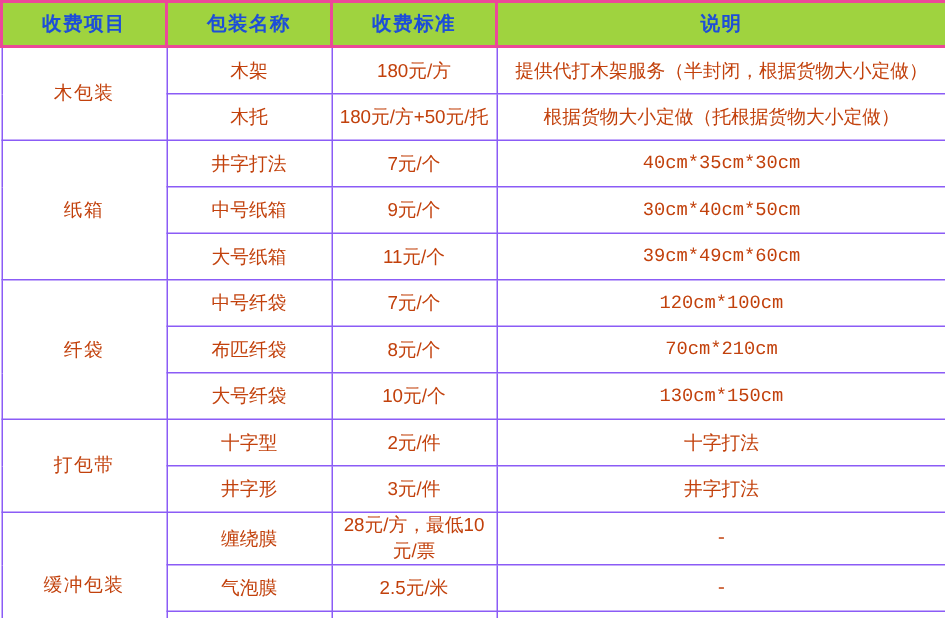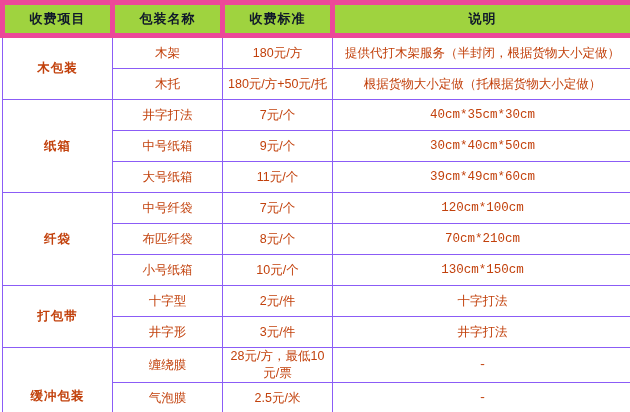--- a/index.html
+++ b/index.html
@@ -13,40 +13,40 @@
     font-family: "Liberation Sans", sans-serif;
     overflow: hidden;
   }
   table.price-table {
     border-collapse: collapse;
     width: 630px;
     table-layout: fixed;
   }
   table.price-table th {
     background: #9fd33f;
-    color: #0f172a;
+    color: #1d4ed8;
     font-size: 13px;
     font-weight: bold;
     height: 26px;
     text-align: center;
-    border: 5px solid #ec4899;
+    border: 2px solid #ec4899;
     letter-spacing: 1px;
     margin-left: 16px;
   }
   table.price-table td {
     border: 1px solid #8b5cf6;
     text-align: center;
     font-size: 12.5px;
     color: #c2410c;
     height: 30px;
     padding: 0 2px;
     background: #ffffff;
   }
   td.cat-cell {
-    font-weight: bold;
+    font-weight: normal;
     font-size: 13.5px;
     color: #000000;
     letter-spacing: 1px;
   }
   td.name-cell {
     font-size: 13px;
   }
   td.price-cell {
     font-size: 12.5px;
     margin-left: 16px;
@@ -114,21 +114,21 @@
       <td class="name-cell">中号纤袋</td>
       <td class="price-cell">7元/个</td>
       <td class="desc-cell">120cm*100cm</td>
     </tr>
     <tr>
       <td class="name-cell">布匹纤袋</td>
       <td class="price-cell">8元/个</td>
       <td class="desc-cell">70cm*210cm</td>
     </tr>
     <tr>
-      <td class="name-cell">小号纸箱</td>
+      <td class="name-cell">大号纤袋</td>
       <td class="price-cell">10元/个</td>
       <td class="desc-cell">130cm*150cm</td>
     </tr>
 
     <tr>
       <td class="cat-cell" rowspan="2">打包带</td>
       <td class="name-cell">十字型</td>
       <td class="price-cell">2元/件</td>
       <td class="desc-cell">十字打法</td>
     </tr>

